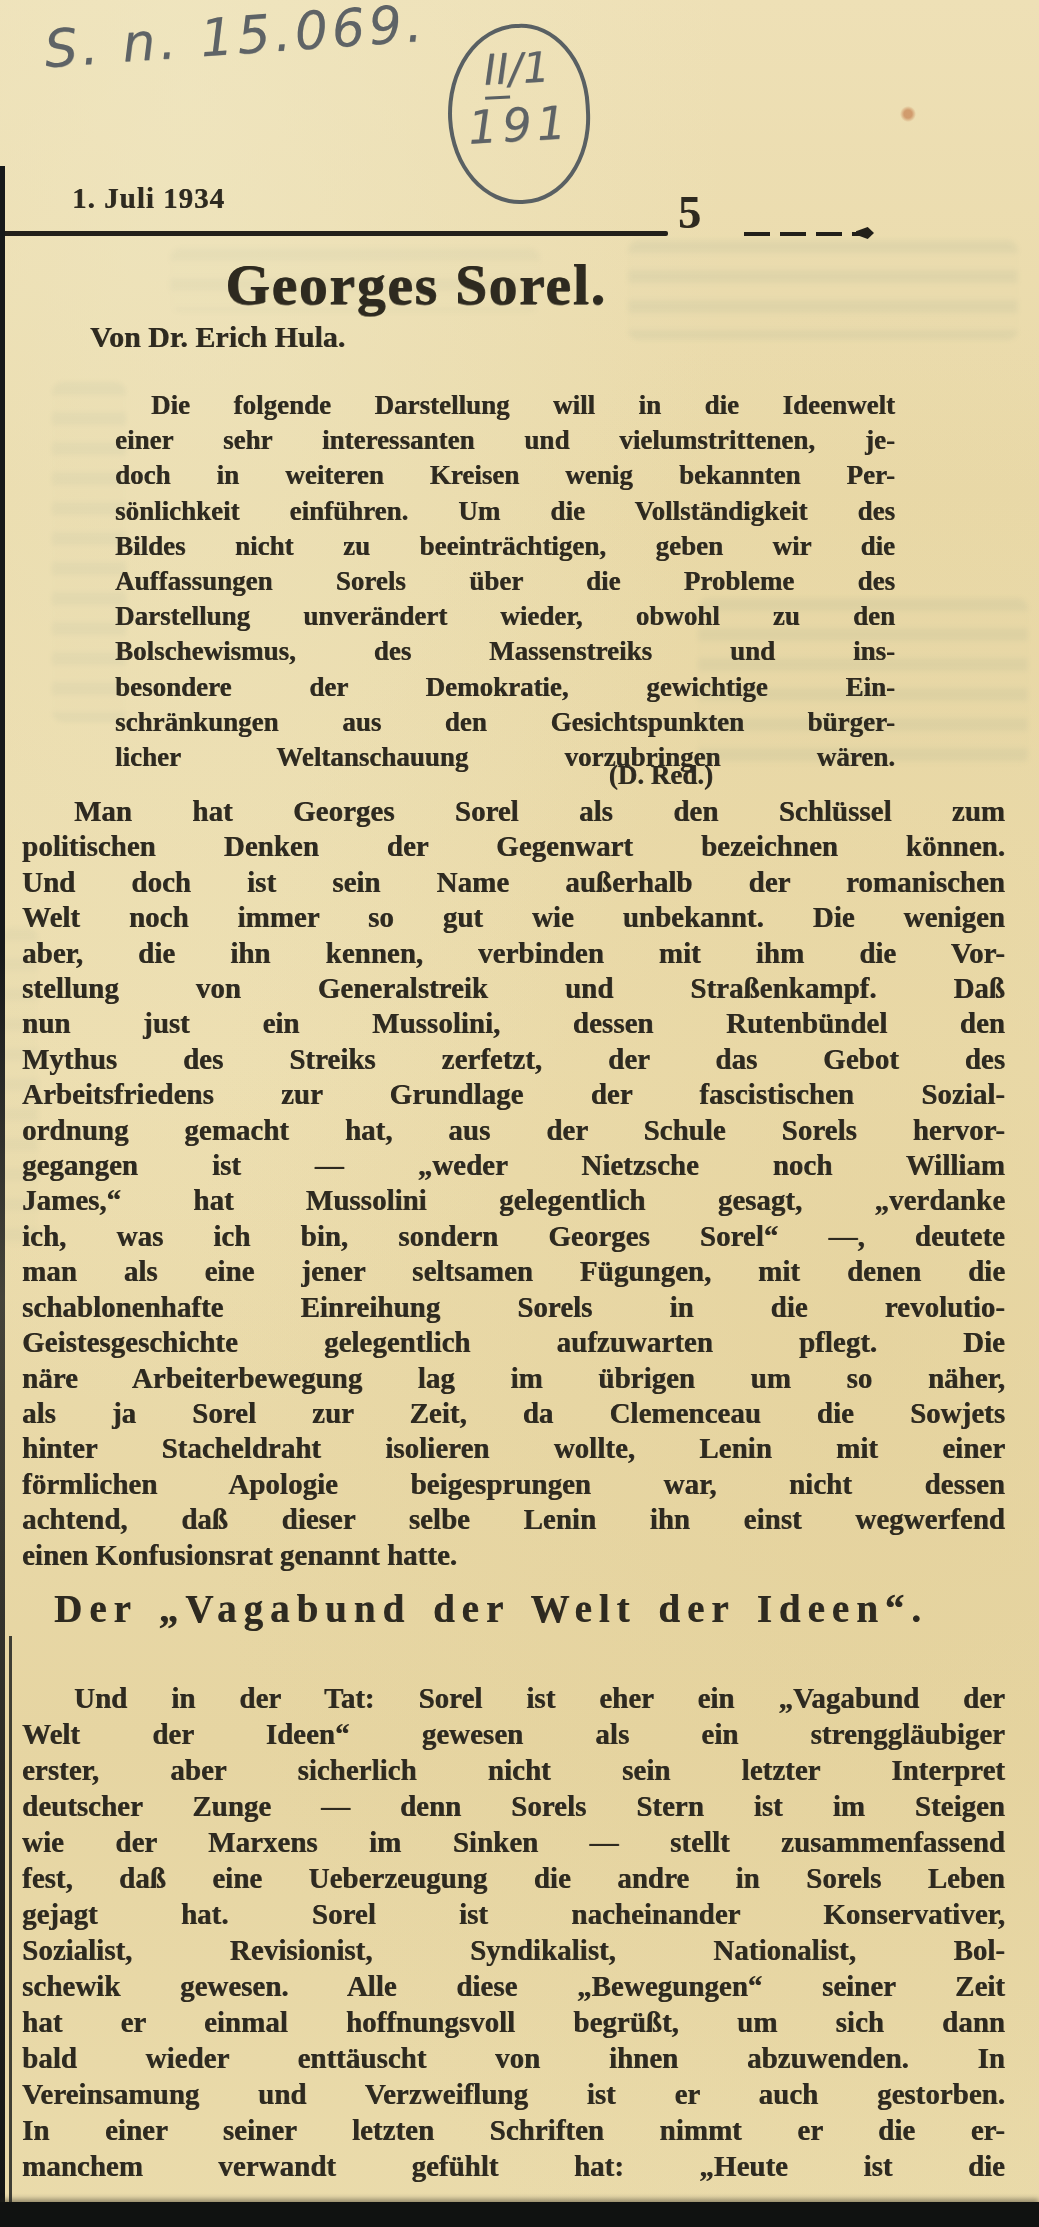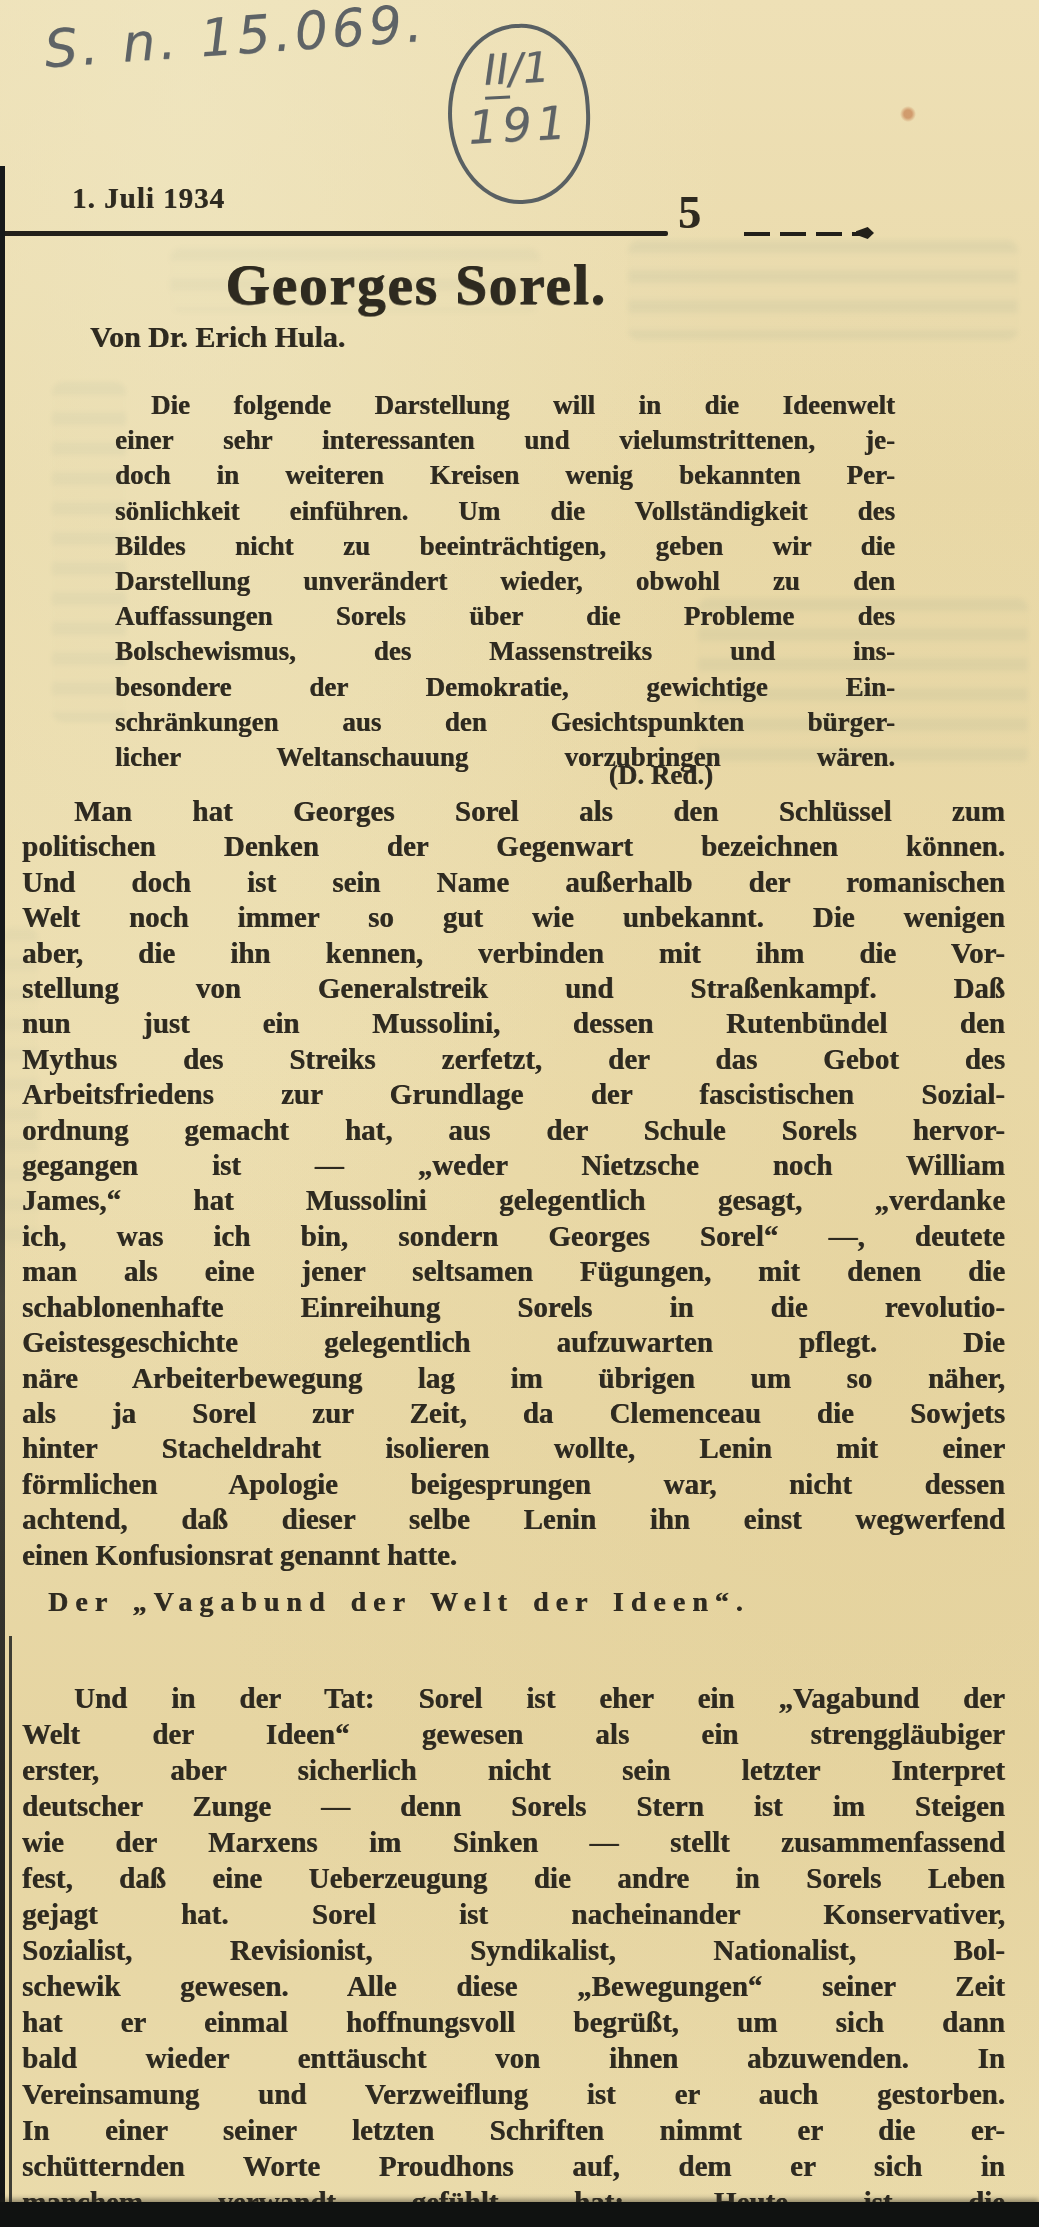--- a/index.html
+++ b/index.html
@@ -58,21 +58,21 @@
   .intro-sig { position:absolute; left:113px; top:760px; width:600px; text-align:right; font-size:27px; }
 
   .para { position:absolute; left:22px; width:983px; font-size:29px; }
   .p1 { top:794px;  line-height:35.4px; }
   .p2 { top:1645px; line-height:36px;margin-top:35px; }
   .para .tline:first-child { text-indent:52px; }
 
   .jlines .tline { text-align:justify; text-align-last:justify; }
   .last-left .tline:last-child { text-align-last:left; }
 
-  .subheading { position:absolute; left:48px; top:1586px; width:840px; font-size:28px;
+  .subheading { position:absolute; left:54px; top:1586px; width:840px; font-size:39px;
                 letter-spacing:7px; word-spacing:5px; white-space:nowrap; }
 
   
   .left-edge  { position:absolute; left:0; top:166px; width:5px; height:2061px;
     background:linear-gradient(180deg,#17191a 0%, #17191a 38%, rgba(23,25,26,.78) 55%, #121414 100%); }
   .left-edge2 { position:absolute; left:9px; top:1636px; width:3px; height:566px;
     background:rgba(20,22,23,.8); }
   .bottom-bar { position:absolute; left:0; top:2202px; width:1039px; height:25px;
     background:#101211; box-shadow:0 -3px 5px rgba(45,42,30,.45); }
 </style>
@@ -102,22 +102,22 @@
 
   <h1 class="title print">Georges Sorel.</h1>
   <div class="byline print">Von Dr. Erich Hula.</div>
 
   <div class="intro print jlines">
       <div class="tline">Die folgende Darstellung will in die Ideenwelt</div>
       <div class="tline">einer sehr interessanten und vielumstrittenen, je-</div>
       <div class="tline">doch in weiteren Kreisen wenig bekannten Per-</div>
       <div class="tline">sönlichkeit einführen. Um die Vollständigkeit des</div>
       <div class="tline">Bildes nicht zu beeinträchtigen, geben wir die</div>
+      <div class="tline">Auffassungen Sorels über die Probleme des</div>
       <div class="tline">Darstellung unverändert wieder, obwohl zu den</div>
-      <div class="tline">Auffassungen Sorels über die Probleme des</div>
       <div class="tline">Bolschewismus, des Massenstreiks und ins-</div>
       <div class="tline">besondere der Demokratie, gewichtige Ein-</div>
       <div class="tline">schränkungen aus den Gesichtspunkten bürger-</div>
       <div class="tline">licher Weltanschauung vorzubringen wären.</div>
     </div>
   <div class="intro-sig print">(D. Red.)</div>
 
   <div class="para p1 print jlines last-left">
       <div class="tline">Man hat Georges Sorel als den Schlüssel zum</div>
       <div class="tline">politischen Denken der Gegenwart bezeichnen können.</div>
@@ -152,20 +152,19 @@
       <div class="tline">deutscher Zunge — denn Sorels Stern ist im Steigen</div>
       <div class="tline">wie der Marxens im Sinken — stellt zusammenfassend</div>
       <div class="tline">fest, daß eine Ueberzeugung die andre in Sorels Leben</div>
       <div class="tline">gejagt hat. Sorel ist nacheinander Konservativer,</div>
       <div class="tline">Sozialist, Revisionist, Syndikalist, Nationalist, Bol-</div>
       <div class="tline">schewik gewesen. Alle diese „Bewegungen“ seiner Zeit</div>
       <div class="tline">hat er einmal hoffnungsvoll begrüßt, um sich dann</div>
       <div class="tline">bald wieder enttäuscht von ihnen abzuwenden. In</div>
       <div class="tline">Vereinsamung und Verzweiflung ist er auch gestorben.</div>
       <div class="tline">In einer seiner letzten Schriften nimmt er die er-</div>
-      <div class="tline">schütternden Worte Proudhons auf, dem er sich in</div>
       <div class="tline">manchem verwandt gefühlt hat: „Heute ist die</div>
     </div>
 
   <div class="left-edge"></div>
   <div class="left-edge2"></div>
   <div class="bottom-bar"></div>
 </div>
 
 </body></html>

